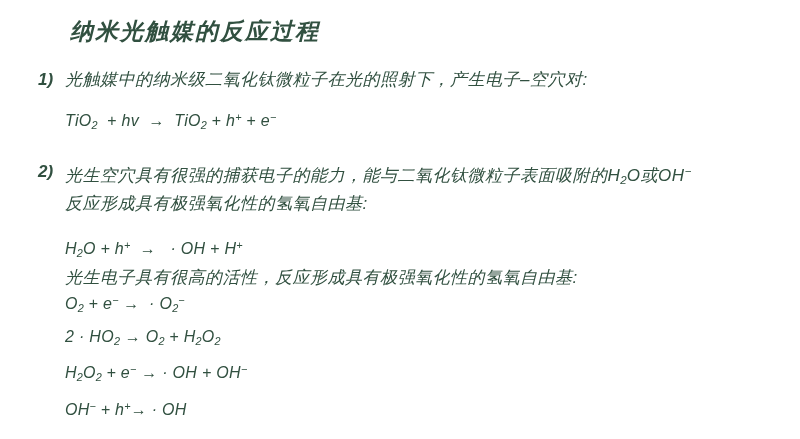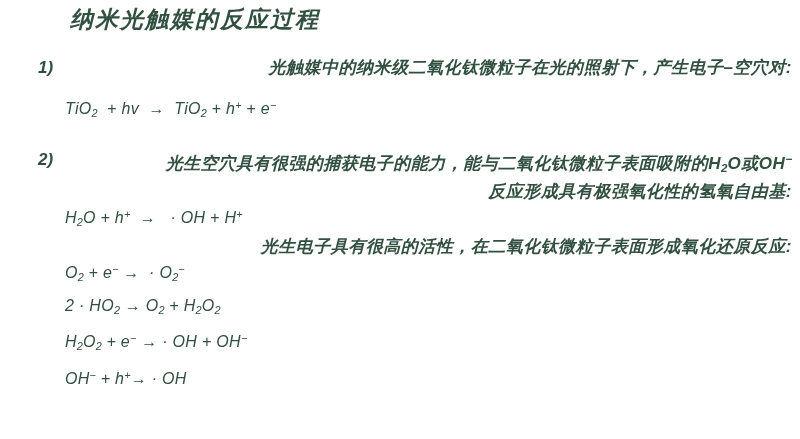--- a/index.html
+++ b/index.html
@@ -17,21 +17,21 @@
     width: 800px;
     height: 439px;
     overflow: hidden;
     background: var(--bg-color);
     color: var(--text-color);
     font-family: "Liberation Sans", "DejaVu Sans", sans-serif;
     font-style: italic;
   }
   .title {
     margin: 0 0 0 70px;
-    padding-top: 4px;
+    padding-top: 16px;
     font-size: 23px;
     line-height: 30px;
     font-weight: 600;
     letter-spacing: 2px;
   }
   .item {
     display: flex;
     margin-left: 38px;
     margin-right: 8px;
   }
@@ -41,31 +41,31 @@
     width: 27px;
     flex-shrink: 0;
     font-size: 17px;
     line-height: 23px;
     font-weight: 600;
   }
   .item-content { flex: 1; }
   .t-line {
     font-size: 17px;
     line-height: 23px;
-    font-weight: 700;
+    font-weight: 400;
     letter-spacing: 0.5px;
     white-space: pre;
-    text-align: right;
   }
   .f-line {
     font-size: 16px;
     line-height: 23px;
     font-weight: normal;
     letter-spacing: 0.3px;
     white-space: pre;
+    margin-top: 19px;
   }
   .item-1 .f-line { margin-top: 16px; line-height: 20px; }
   .fb { margin-top: 5px; }
   .fb-first { margin-top: 0; }
   .sub {
     font-size: 0.68em;
     vertical-align: -0.28em;
     letter-spacing: 0;
   }
   .sup {
@@ -88,21 +88,21 @@
       <div class="f-line">TiO<span class="sub">2</span>  + hv  →  TiO<span class="sub">2</span> + h<span class="sup">+</span> + e<span class="sup">−</span></div>
     </div>
   </div>
 
   <div class="item item-2">
     <span class="item-label">2)</span>
     <div class="item-content">
       <div class="t-line">光生空穴具有很强的捕获电子的能力，能与二氧化钛微粒子表面吸附的H<span class="sub">2</span>O或OH<span class="sup">−</span></div>
       <div class="t-line">反应形成具有极强氧化性的氢氧自由基:</div>
       <div class="f-line">H<span class="sub">2</span>O + h<span class="sup">+</span>  →   · OH + H<span class="sup">+</span></div>
-      <div class="t-line">光生电子具有很高的活性，在二氧化钛微粒子表面形成氧化还原反应:</div>
+      <div class="t-line">光生电子具有很高的活性，反应形成具有极强氧化性的氢氧自由基:</div>
       <div class="f-line fb fb-first">O<span class="sub">2</span> + e<span class="sup">−</span> →  · O<span class="sub">2</span><span class="sup">−</span></div>
       <div class="f-line fb">2 · HO<span class="sub">2</span> → O<span class="sub">2</span> + H<span class="sub">2</span>O<span class="sub">2</span></div>
       <div class="f-line fb">H<span class="sub">2</span>O<span class="sub">2</span> + e<span class="sup">−</span> → · OH + OH<span class="sup">−</span></div>
       <div class="f-line fb">OH<span class="sup">−</span> + h<span class="sup">+</span>→ · OH</div>
 
     </div>
   </div>
 
 </div>
 

